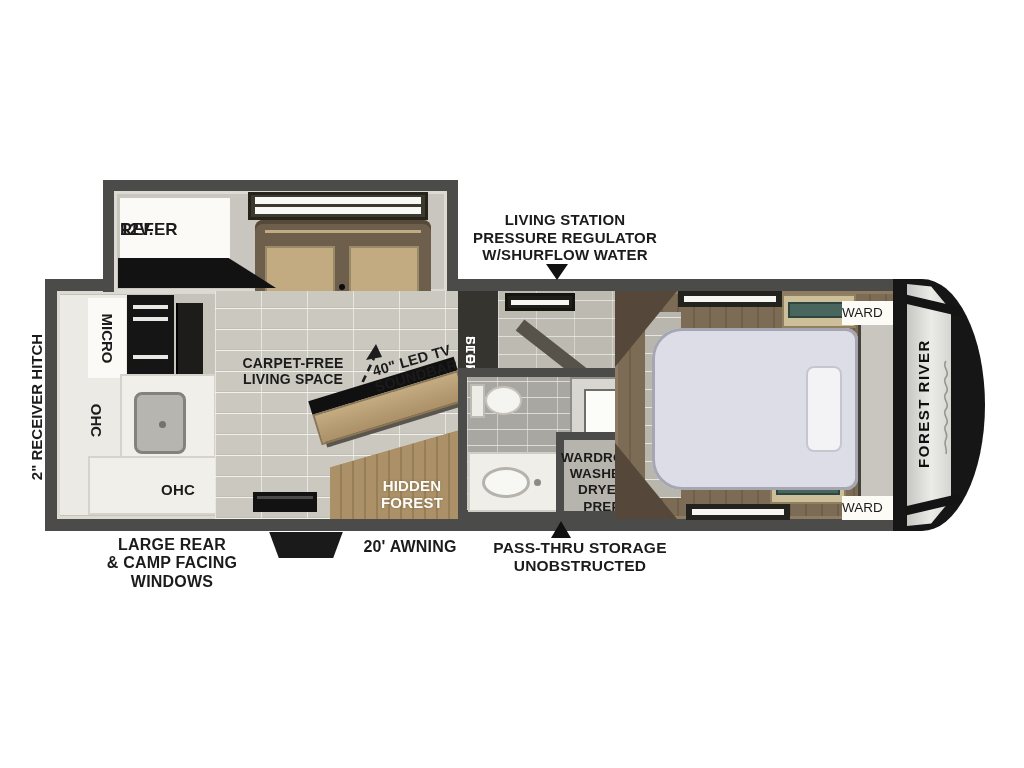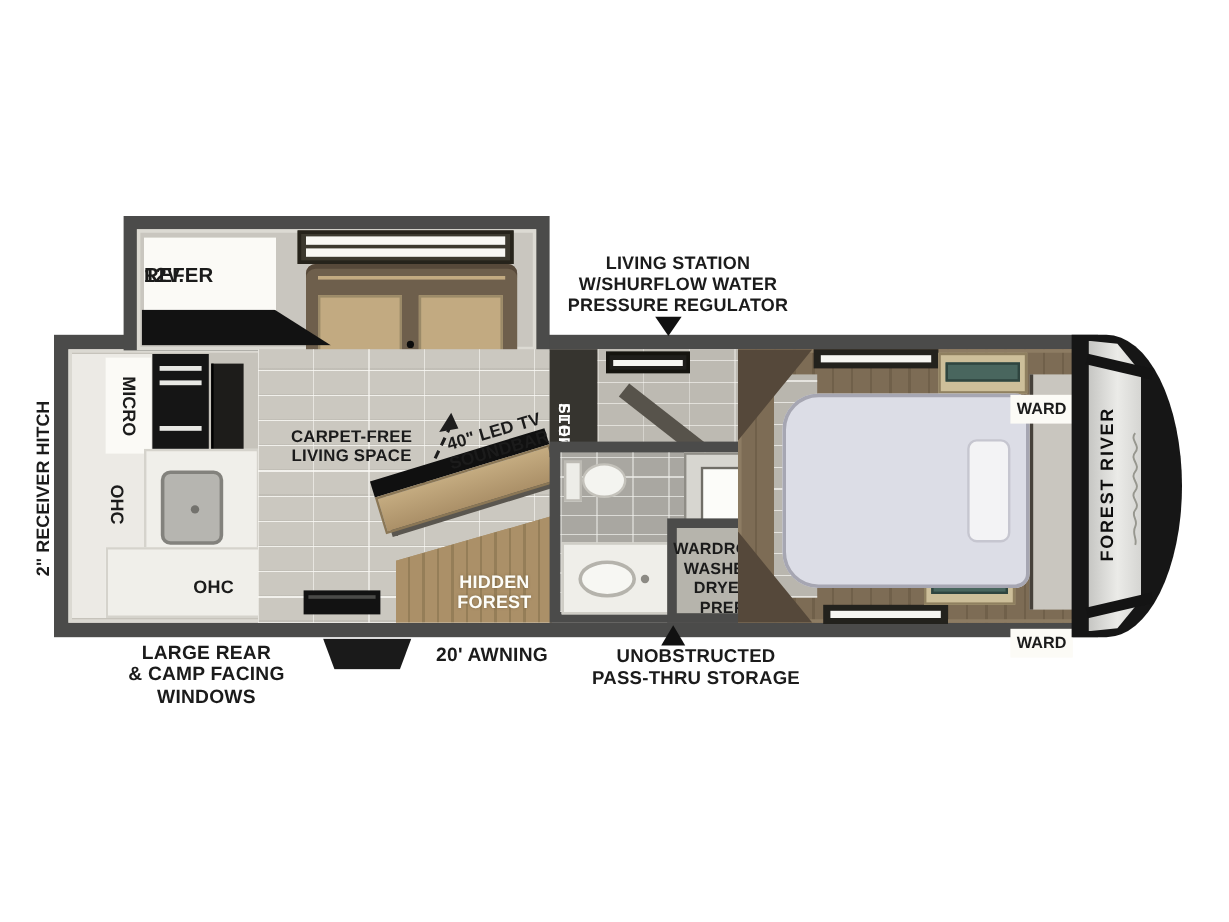--- a/index.html
+++ b/index.html
@@ -107,21 +107,21 @@
   .bw-top i,.bw-bot i{position:absolute;left:6px;top:5px;width:92px;height:6px;background:#f6f6f2;}
   .bw-bot{left:686px;top:504px;width:104px;height:16px;background:#23221d;}
   .bench-top{left:782px;top:294px;width:74px;height:34px;background:#cdbf9a;border:2px solid #8f8060;}
   .bench-top .glass{left:4px;top:6px;width:62px;height:16px;background:#49665e;border:2px solid #2f453f;}
   .bench-bot{left:770px;top:474px;width:76px;height:30px;background:#cdbf9a;border:2px solid #8f8060;}
   .bench-bot .glass{left:4px;top:5px;width:64px;height:14px;background:#49665e;border:2px solid #2f453f;}
   .front-wall-strip{left:858px;top:312px;width:38px;height:196px;background:#c9c6bf;border-left:3px solid #46413a;}
   .bed{left:652px;top:328px;width:206px;height:162px;background:#dcdde6;border-radius:30px 12px 12px 30px;box-shadow:inset 0 0 0 3px #a6a6b2;}
   .pillow{left:806px;top:366px;width:36px;height:86px;background:#f3f3f5;border:2px solid #c6c6d0;border-radius:8px;}
   .bed-lbl{left:664px;top:380px;width:180px;font-size:14.5px;}
-  .ward-box{width:52px;height:24px;background:#fcfbf6;font-size:13.5px;font-weight:bold;text-align:center;line-height:24px;margin-top:28px;}
+  .ward-box{width:52px;height:24px;background:#fcfbf6;font-size:13.5px;font-weight:normal;text-align:left;line-height:24px;}
   .ward-t{left:842px;top:301px;} .ward-b{left:842px;top:496px;}
   
   .cap{left:893px;top:279px;width:92px;height:252px;}
   .cap-black{left:0;top:0;width:92px;height:252px;background:#161616;border-radius:0 66px 66px 0 / 0 132px 132px 0;}
   .cap-band{left:14px;top:5px;width:44px;height:242px;background:linear-gradient(90deg,#c6c6c3,#ebebe8 55%,#d5d5d2);
     clip-path:polygon(0 0,55% 1%,100% 11%,100% 89%,55% 99%,0 100%);}
   .cap-stripe{width:56px;height:9px;background:#141414;}
   .cs1{left:12px;top:22px;transform:rotate(13deg);} .cs2{left:12px;top:221px;transform:rotate(-13deg);}
   .cap-brand{left:-50px;top:116px;width:160px;text-align:center;transform:rotate(-90deg);font-size:15px;font-weight:bold;letter-spacing:1.5px;color:#0e0e0e;white-space:nowrap;}
   
@@ -160,22 +160,22 @@
   </div>
   <div class="whitebox refer-box">
     <div>12V.</div>
     <div>REFER</div>
   </div>
   <div class="fridge-dark"></div>
   <div class="lbl" style="left:250px;top:306px;width:175px;font-size:15px;">THEATER SEATING</div>
 
   <div class="lbl dock-lbl">
     <div style="position:static;">LIVING STATION</div>
+    <div style="position:static;">PRESSURE REGULATOR</div>
     <div style="position:static;">W/SHURFLOW WATER</div>
-    <div style="position:static;">PRESSURE REGULATOR</div>
   </div>
   <div class="arrow-down"></div>
 
   <div class="k-counter-left"></div>
   <div class="whitebox micro-box vtext">
       <span>MICRO</span>
     </div>
   <div class="ohc-up vtext">
       <span>OHC</span>
     </div>
@@ -290,17 +290,17 @@
     </div>
   <div class="step-box"></div>
   <div class="lbl rear-lbl">
     <div style="position:static;">LARGE REAR</div>
     <div style="position:static;">&amp; CAMP FACING</div>
     <div style="position:static;">WINDOWS</div>
   </div>
   <div class="lbl awning-lbl">20' AWNING</div>
   <div class="arrow-up"></div>
   <div class="lbl passthru-lbl">
+    <div style="position:static;">PASS-THRU STORAGE</div>
     <div style="position:static;">UNOBSTRUCTED</div>
-    <div style="position:static;">PASS-THRU STORAGE</div>
   </div>
 
 </div>
 
 </body></html>

